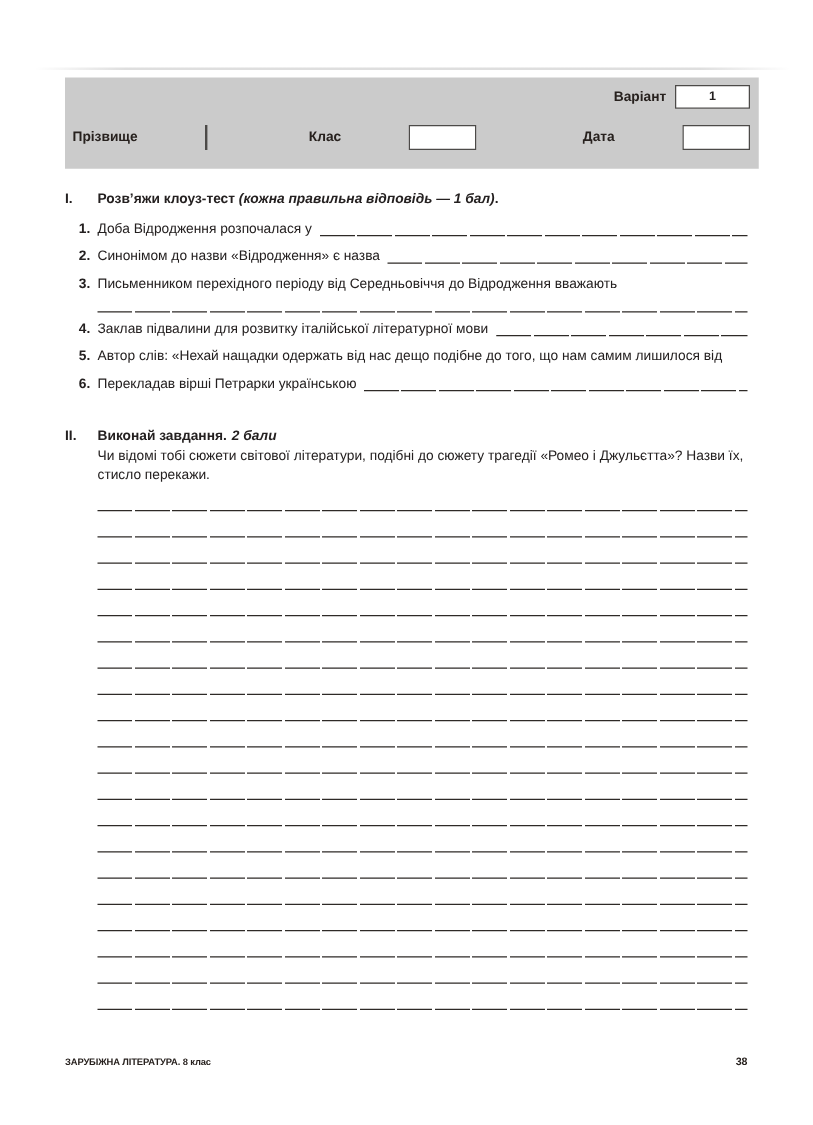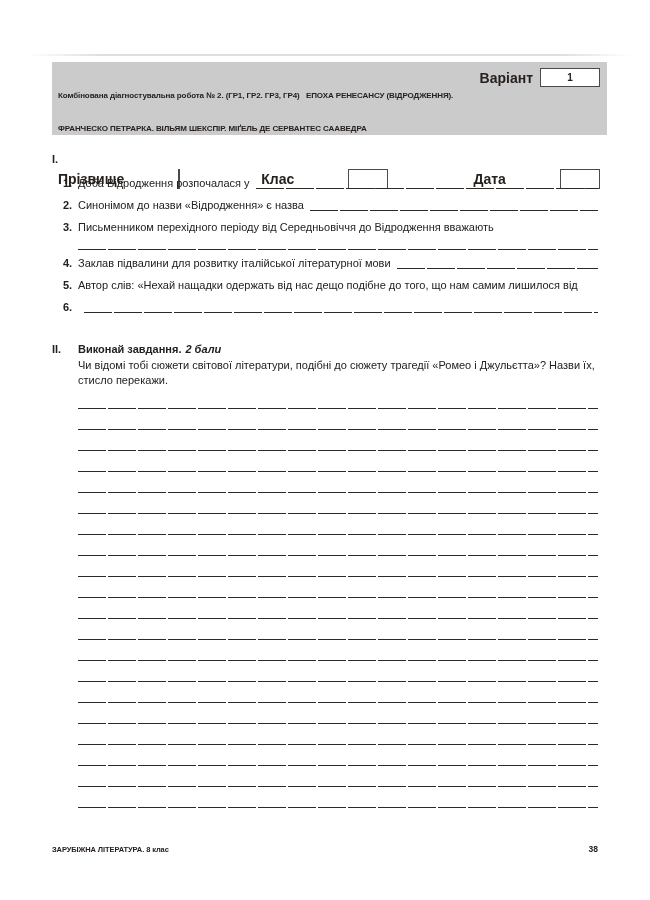--- a/index.html
+++ b/index.html
@@ -12,21 +12,21 @@
     background:linear-gradient(to right,rgba(0,0,0,0),rgba(0,0,0,.13) 12%,rgba(0,0,0,.13) 88%,rgba(0,0,0,0));
   }
   
   .header-box{
     position:absolute;left:52px;top:62px;width:555px;height:73px;box-sizing:border-box;
     background:#cbcbcb;padding:6px 7px 0 6px;
   }
   .hrow1{display:flex;align-items:flex-start;}
   .title{font-size:8px;font-weight:700;line-height:11px;letter-spacing:-.1px;white-space:pre;color:#27211e;}
   .variant-group{margin-left:auto;display:flex;align-items:center;}
-  .lbl{font-size:14px;font-weight:700;color:#27211e;white-space:nowrap;}
+  .lbl{font-size:11px;font-weight:700;color:#27211e;white-space:nowrap;}
   .box{
     background:#fff;border:1px solid #4c4a48;height:19px;box-sizing:border-box;
     font-size:10px;font-weight:700;display:flex;align-items:center;justify-content:center;
   }
   .variant-box{width:60px;margin-left:7px;}
   .hrow2{display:flex;align-items:center;margin-top:13px;gap:48px;}
   .hrow2 .box{height:20px;}
   .surname-box{flex:1;margin-left:6px;}
   .klas-lbl{margin-left:33px;}
   .data-lbl{margin-left:37px;}
@@ -61,42 +61,39 @@
   .footer .pagenum{font-size:8.5px;}
 </style>
 </head>
 <body>
 
 <div class="canvas">
   <div class="page-edge"></div>
 
   <div class="header-box">
     <div class="hrow1">
-      <div class="title">
-        <div>Комбінована діагностувальна робота № 2. (ГР1, ГР2. ГР3, ГР4)   ЕПОХА РЕНЕСАНСУ (ВІДРОДЖЕННЯ).</div>
-        <div>ФРАНЧЕСКО ПЕТРАРКА. ВІЛЬЯМ ШЕКСПІР. МІҐЕЛЬ ДЕ СЕРВАНТЕС СААВЕДРА</div>
-      </div>
       <div class="variant-group">
         <span class="lbl">Варіант</span>
         <div class="box variant-box">1</div>
       </div>
     </div>
     <div class="hrow2">
       <span class="lbl">Прізвище</span>
       <div class="box surname-box"></div>
       <span class="lbl klas-lbl">Клас</span>
       <div class="box small-box"></div>
       <span class="lbl data-lbl">Дата</span>
       <div class="box small-box"></div>
     </div>
   </div>
 
   <div class="main">
     <div class="sec-head">
       <span class="sec-num">I.</span>
+      <span class="sec-title"><b>Розв’яжи клоуз-тест </b><i>(кожна правильна відповідь — 1 бал)</i><b>.</b></span>
     </div>
 
     <div class="questions" id="questions">
         <div class="q-item">
           <div class="q-row">
             <span class="q-num">1.</span>
             <span class="q-text">Доба Відродження розпочалася у</span>
             <span class="fill uline"></span>
           </div>
         </div>
@@ -125,20 +122,21 @@
         </div>
         <div class="q-item">
           <div class="q-row">
             <span class="q-num">5.</span>
             <span class="q-text">Автор слів: «Нехай нащадки одержать від нас дещо подібне до того, що нам самим лишилося від</span>
           </div>
         </div>
         <div class="q-item">
           <div class="q-row">
             <span class="q-num">6.</span>
+            <span class="q-text">Перекладав вірші Петрарки українською</span>
             <span class="fill uline"></span>
           </div>
         </div>
       </div>
 
     <div class="sec-head sec2">
       <span class="sec-num">II.</span>
       <span class="sec-title"><b>Виконай завдання.</b><i class="pts">2 бали</i></span>
     </div>
     <div class="prompt">Чи відомі тобі сюжети світової літератури, подібні до сюжету трагедії «Ромео і Джульєтта»? Назви їх, стисло перекажи.</div>

